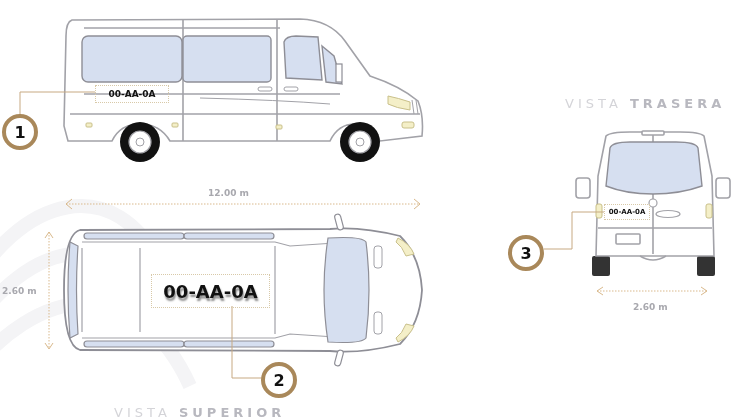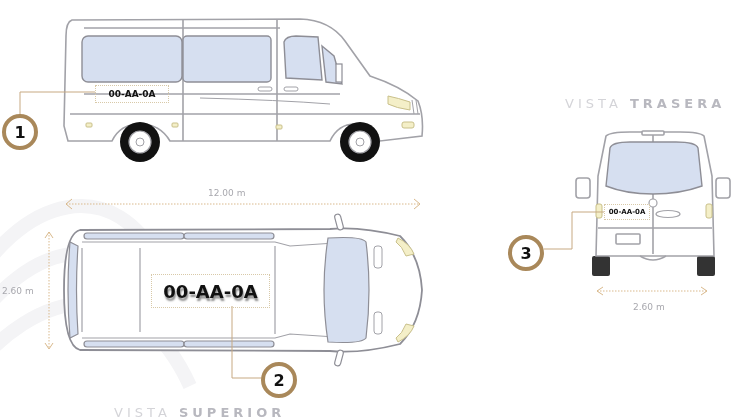--- a/index.html
+++ b/index.html
@@ -8,21 +8,21 @@
     background: #ffffff;
     font-family: "DejaVu Sans", sans-serif;
   }
   .canvas { position: absolute; left: 0; top: 6px; width: 750px; height: 419px; }
   .view-title {
     position: absolute; font-size: 13px; letter-spacing: 4px; color: #d4d4d8;
     font-family: "DejaVu Sans", sans-serif; white-space: nowrap;
   }
   .view-title .strong { color: #b8b8bf; font-weight: bold; }
   .dim-label {
-    position: absolute; font-size: 9px; color: #a8a8ae; font-weight: normal;
+    position: absolute; font-size: 9px; color: #a8a8ae; font-weight: bold;
     font-family: "DejaVu Sans", sans-serif; white-space: nowrap;
   }
   .marker {
     position: absolute; width: 28px; height: 28px; border-radius: 50%;
     border: 4px solid #a9885a; background: #fff;
     display: flex; align-items: center; justify-content: center;
     font-weight: bold; font-size: 16px; color: #111;
     font-family: "DejaVu Sans", sans-serif; box-sizing: content-box;
   }
   .plate {

